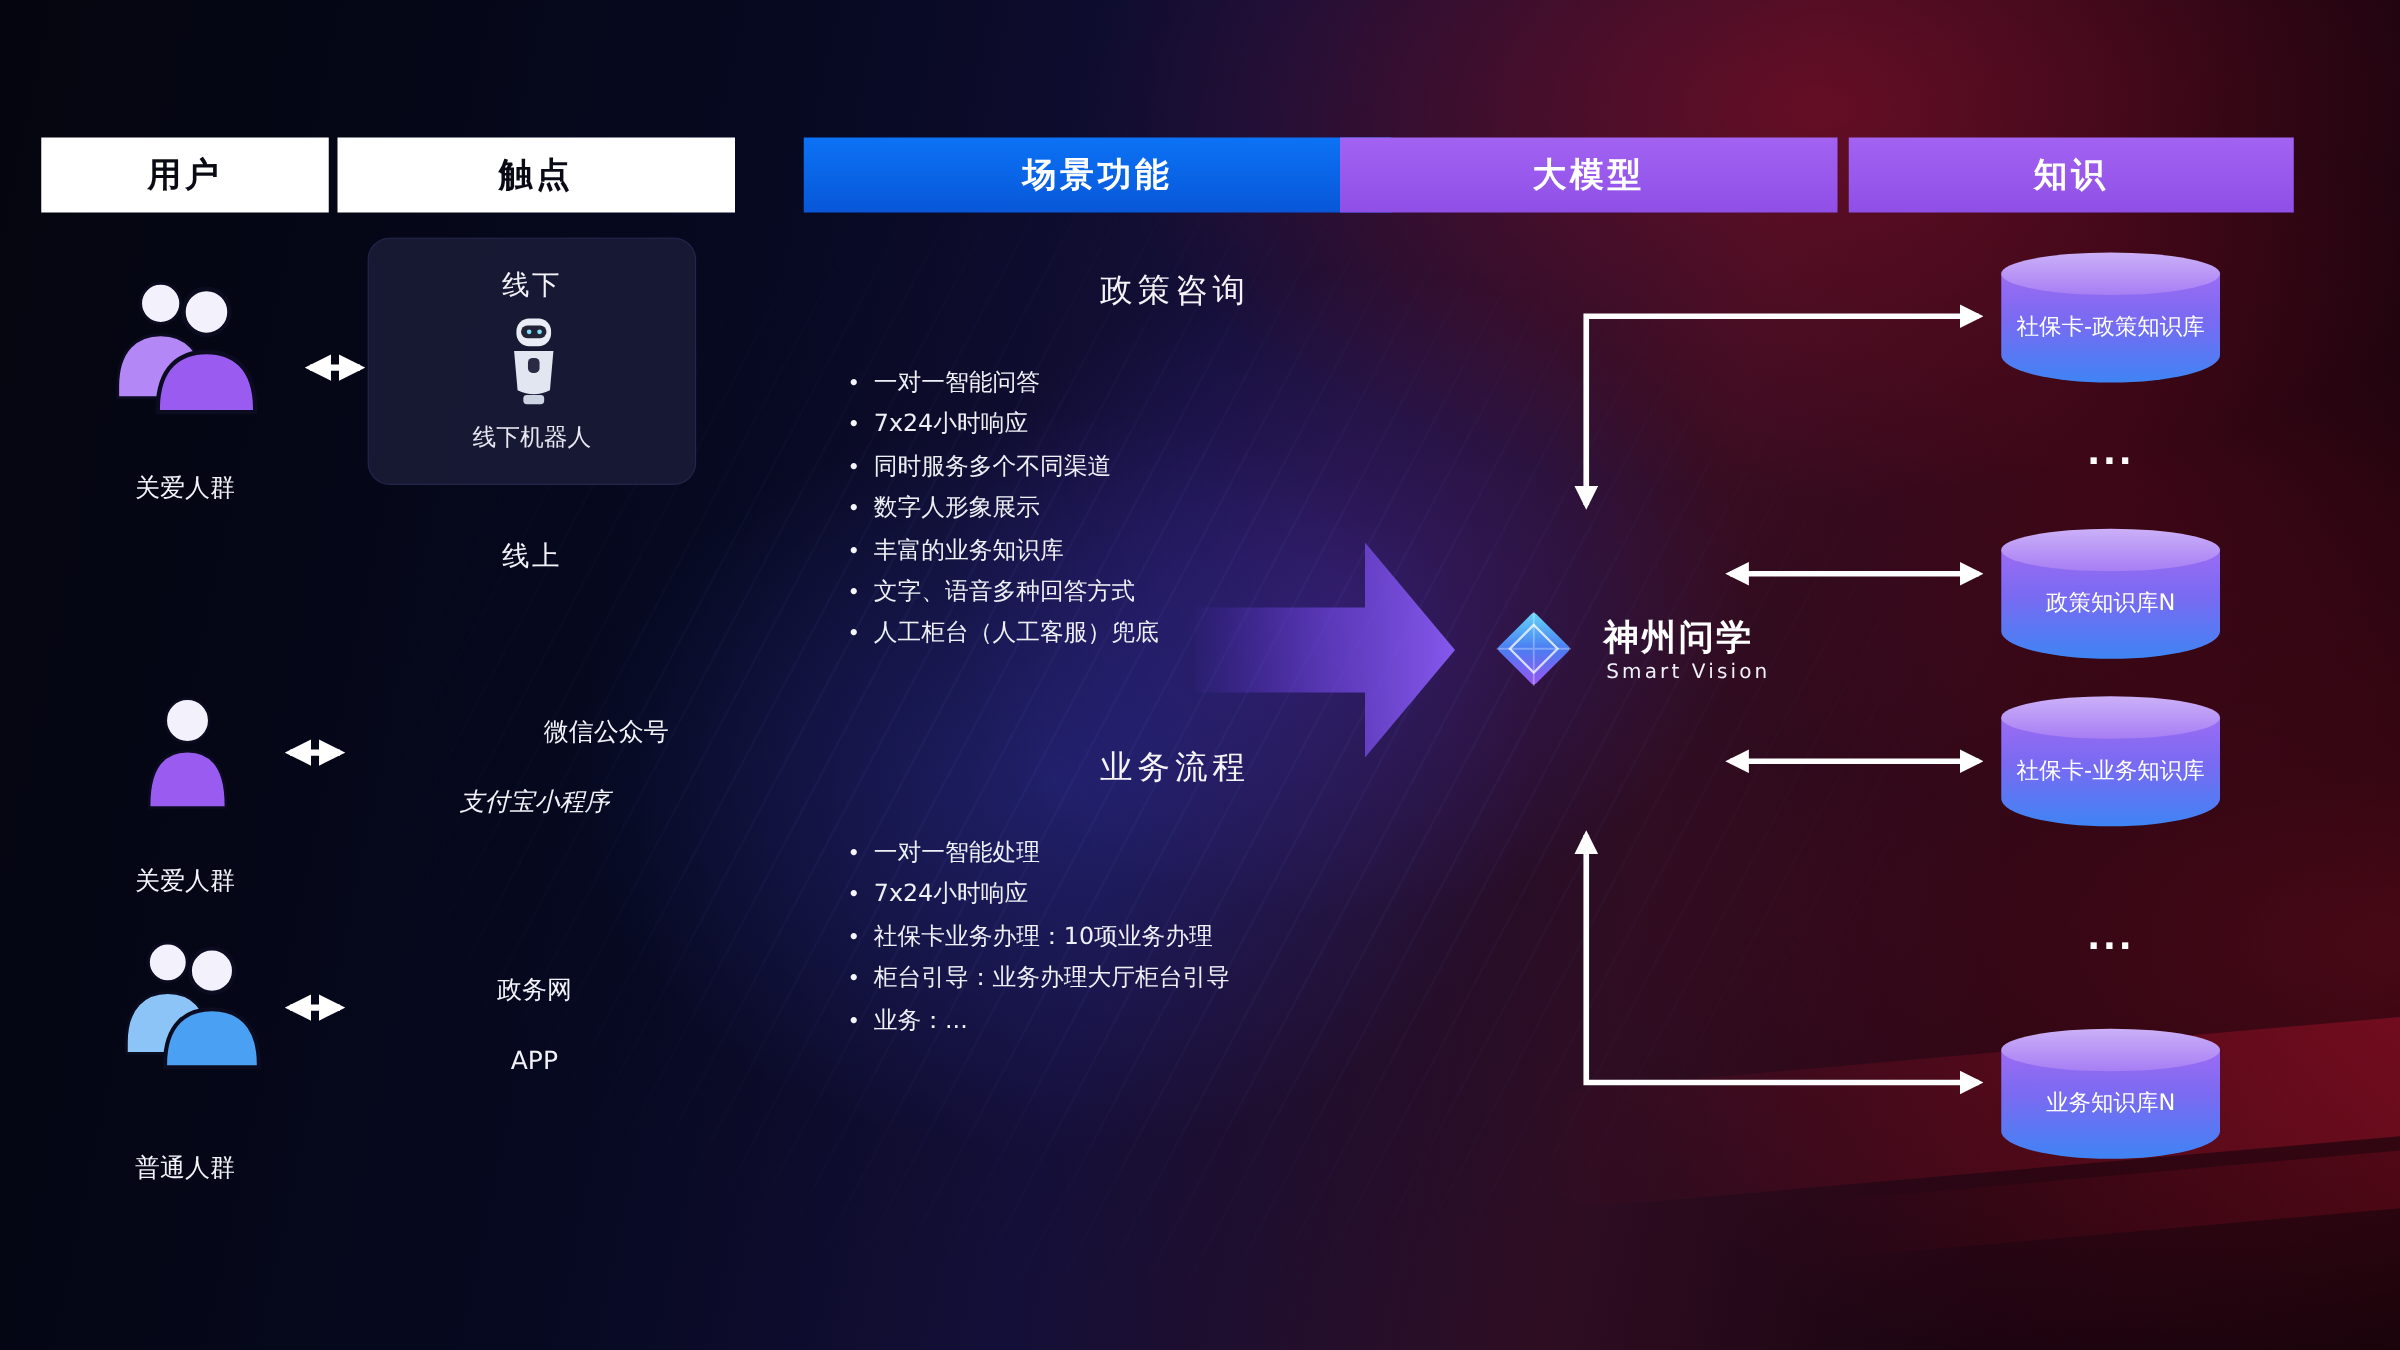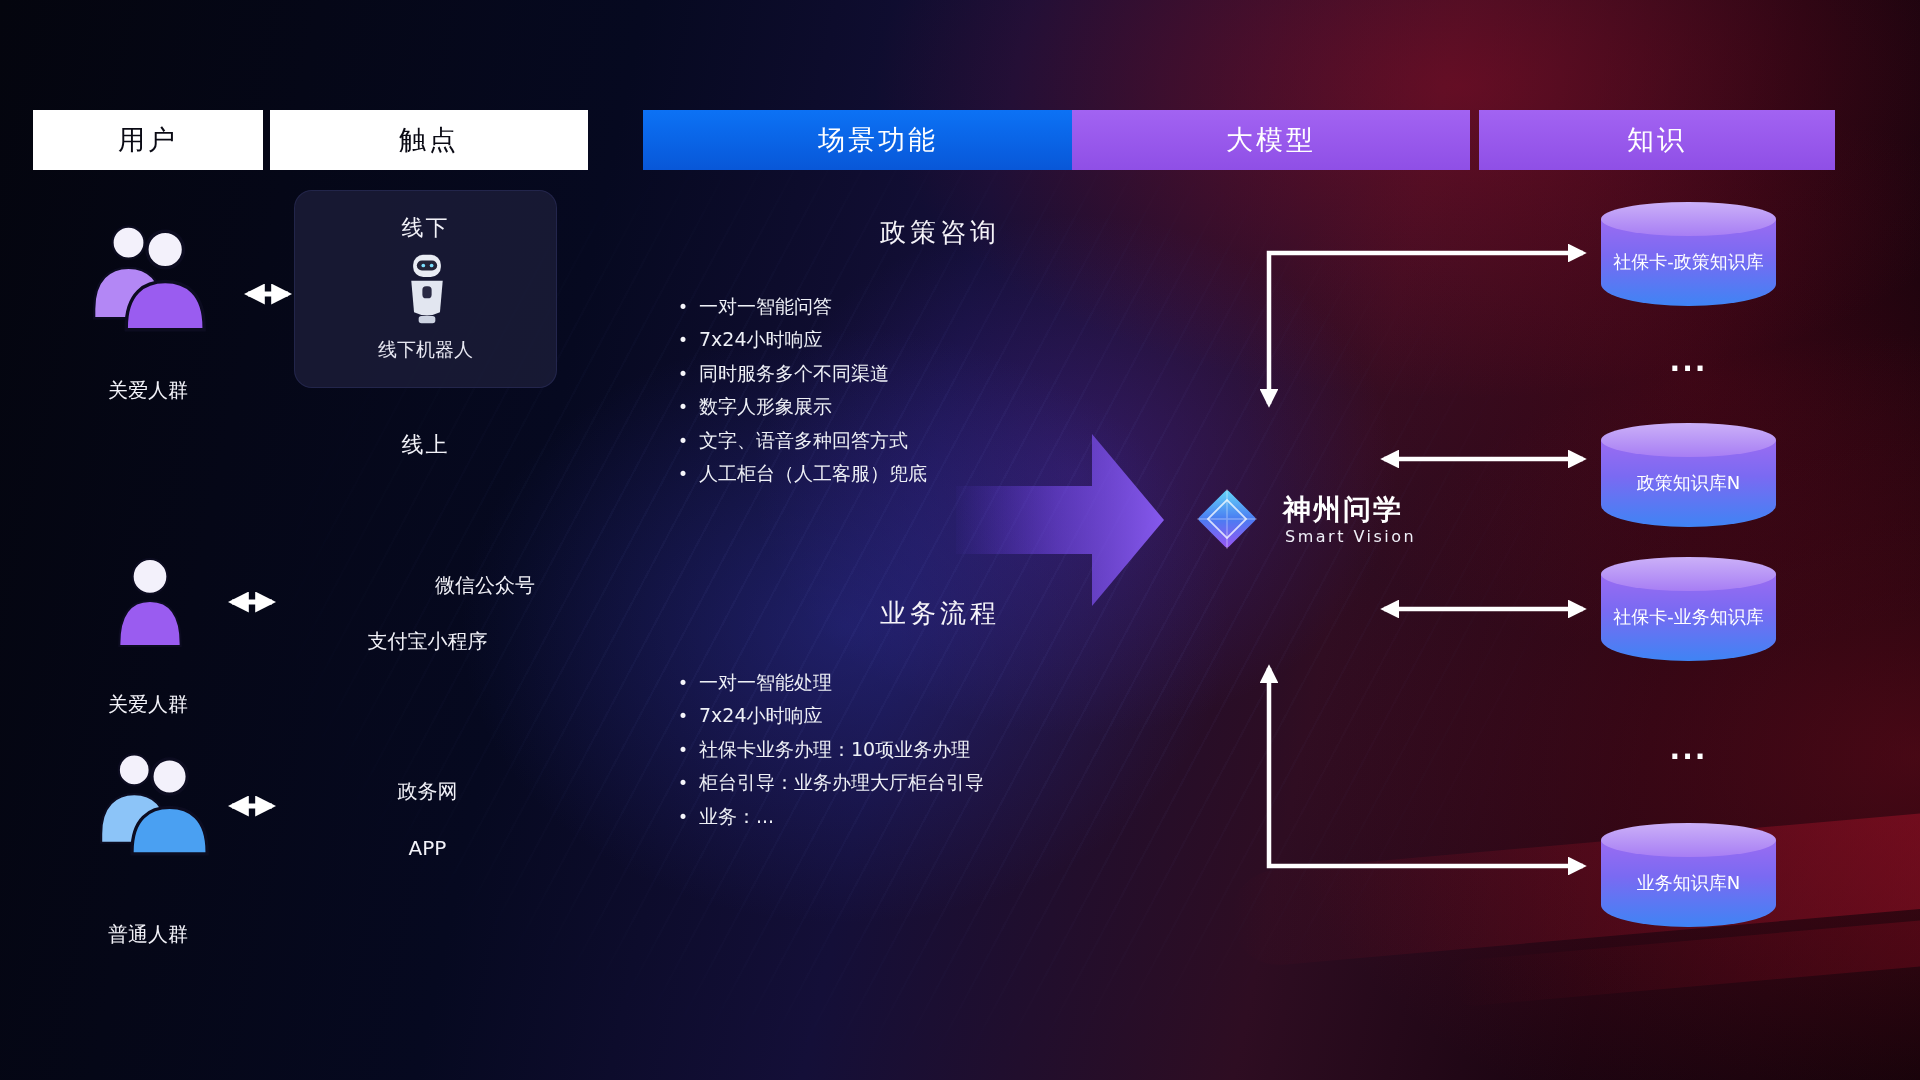--- a/index.html
+++ b/index.html
@@ -22,21 +22,21 @@
     -webkit-mask-image:radial-gradient(900px 650px at 48% 55%, #000 30%, transparent 75%);
             mask-image:radial-gradient(900px 650px at 48% 55%, #000 30%, transparent 75%);
   }
   .swoosh1{ position:absolute; width:780px; height:95px; right:-90px; top:840px; border-radius:60px;
     background:linear-gradient(90deg, transparent, rgba(165,18,40,0.55)); transform:rotate(-5deg); }
   .swoosh2{ position:absolute; width:540px; height:46px; right:-70px; top:938px; border-radius:40px;
     background:linear-gradient(90deg, transparent, rgba(120,10,28,0.5)); transform:rotate(-5deg); }
 
   
   .hdr{ position:absolute; top:110px; height:60px; display:flex; align-items:center; justify-content:center;
-        font-weight:normal; font-size:27px; letter-spacing:3px; z-index:3; }
+        font-weight:bold; font-size:27px; letter-spacing:3px; z-index:3; }
   .hdr-white{ background:#ffffff; color:#0a0a14; }
   .hdr-blue { background:linear-gradient(180deg,#0c72f5,#0857d8); color:#fff;margin-left:48px; }
   .hdr-purple{ background:linear-gradient(180deg,#a263f2,#8f4fe6); color:#fff; }
   #hdr-users    { left:33px;   width:230px; }
   #hdr-touch    { left:270px;  width:318px; }
   #hdr-scene    { left:595px;  width:470px; }
   #hdr-model    { left:1072px; width:398px; }
   #hdr-knowledge{ left:1479px; width:356px; }
 
   .label{ position:absolute; color:#f2f2f8; text-align:center; z-index:3; }
@@ -123,30 +123,31 @@
       <circle cx="35" cy="13.5" r="2" fill="#7de0ff"></circle>
       <path d="M13 30 L47 30 L44 64 Q30 71 16 64 Z" fill="#e2e6f0"></path>
       <rect x="25" y="36" width="10" height="13" rx="4" fill="#2a2a44"></rect>
       <rect x="21" y="68" width="18" height="8" rx="3" fill="#cdd3e2"></rect>
     </svg>
     <div class="t2">线下机器人</div>
   </div>
   <div class="label" style="left:338px; top:430px; width:175px; font-size:22px; letter-spacing:2px;">线上</div>
 
   <div class="label ch-label" style="top:572px;text-align:right;">微信公众号</div>
-  <div class="label ch-label" style="top:628px;">支付宝小程序</div>
+  <div class="label ch-label" style="top:628px;font-style:italic;">支付宝小程序</div>
   <div class="label ch-label" style="top:778px;">政务网</div>
   <div class="label ch-label" style="top:836px;">APP</div>
 
   <div class="scene-title" style="top:215px;">政策咨询</div>
   <ul class="scene-list" style="top:290px;">
     <li>一对一智能问答</li>
     <li>7x24小时响应</li>
     <li>同时服务多个不同渠道</li>
     <li>数字人形象展示</li>
+    <li>丰富的业务知识库</li>
     <li>文字、语音多种回答方式</li>
     <li>人工柜台（人工客服）兜底</li>
   </ul>
 
   <div class="scene-title" style="top:596px;">业务流程</div>
   <ul class="scene-list" style="top:666px;">
     <li>一对一智能处理</li>
     <li>7x24小时响应</li>
     <li>社保卡业务办理：10项业务办理</li>
     <li>柜台引导：业务办理大厅柜台引导</li>

